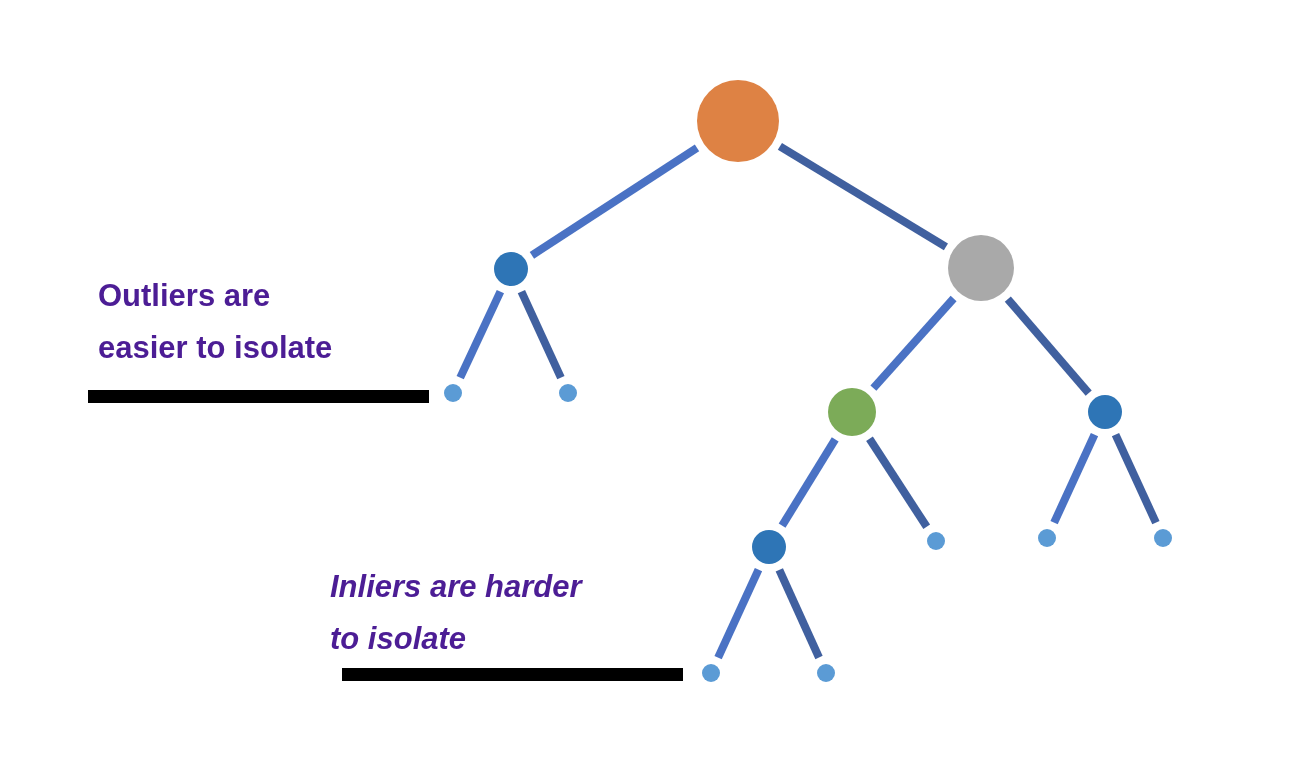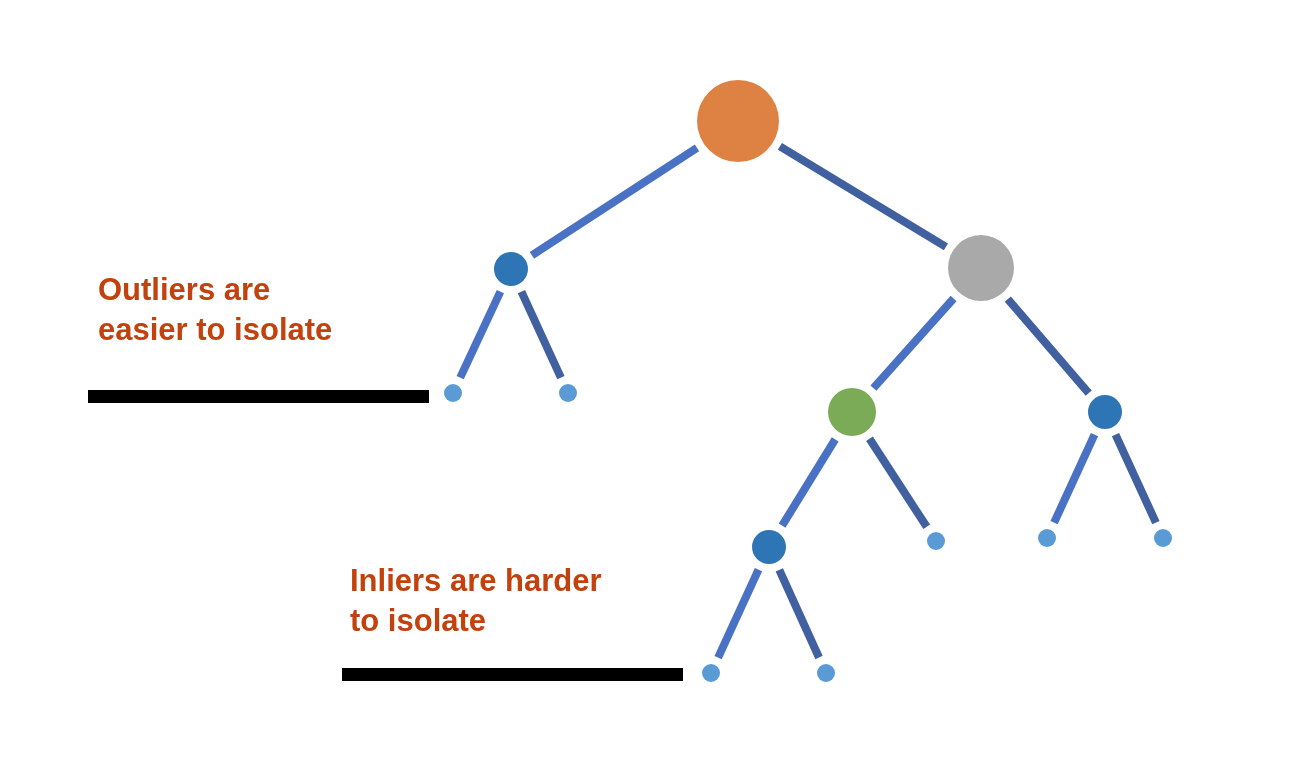--- a/index.html
+++ b/index.html
@@ -18,28 +18,28 @@
   #tree-svg {
     position: absolute;
     left: 0;
     top: 0;
     width: 1308px;
     height: 780px;
   }
   .label {
     position: absolute;
     font-size: 31px;
-    line-height: 40px;
+    line-height: 52px;
     font-weight: 800;
-    color: #c2410c;
+    color: #4c1d95;
     white-space: pre-line;
     letter-spacing: 0px;
   }
   .label-outliers { left: 98px;  top: 270px; }
-  .label-inliers  { left: 350px; top: 561px; }
+  .label-inliers  { left: 330px; top: 561px; font-style: italic; }
   .bar {
     position: absolute;
     height: 13px;
     background: #000000;
   }
   .bar-outliers { left: 88px;  top: 390px; width: 341px; }
   .bar-inliers  { left: 342px; top: 668px; width: 341px; }
 </style>
 </head>
 <body>

